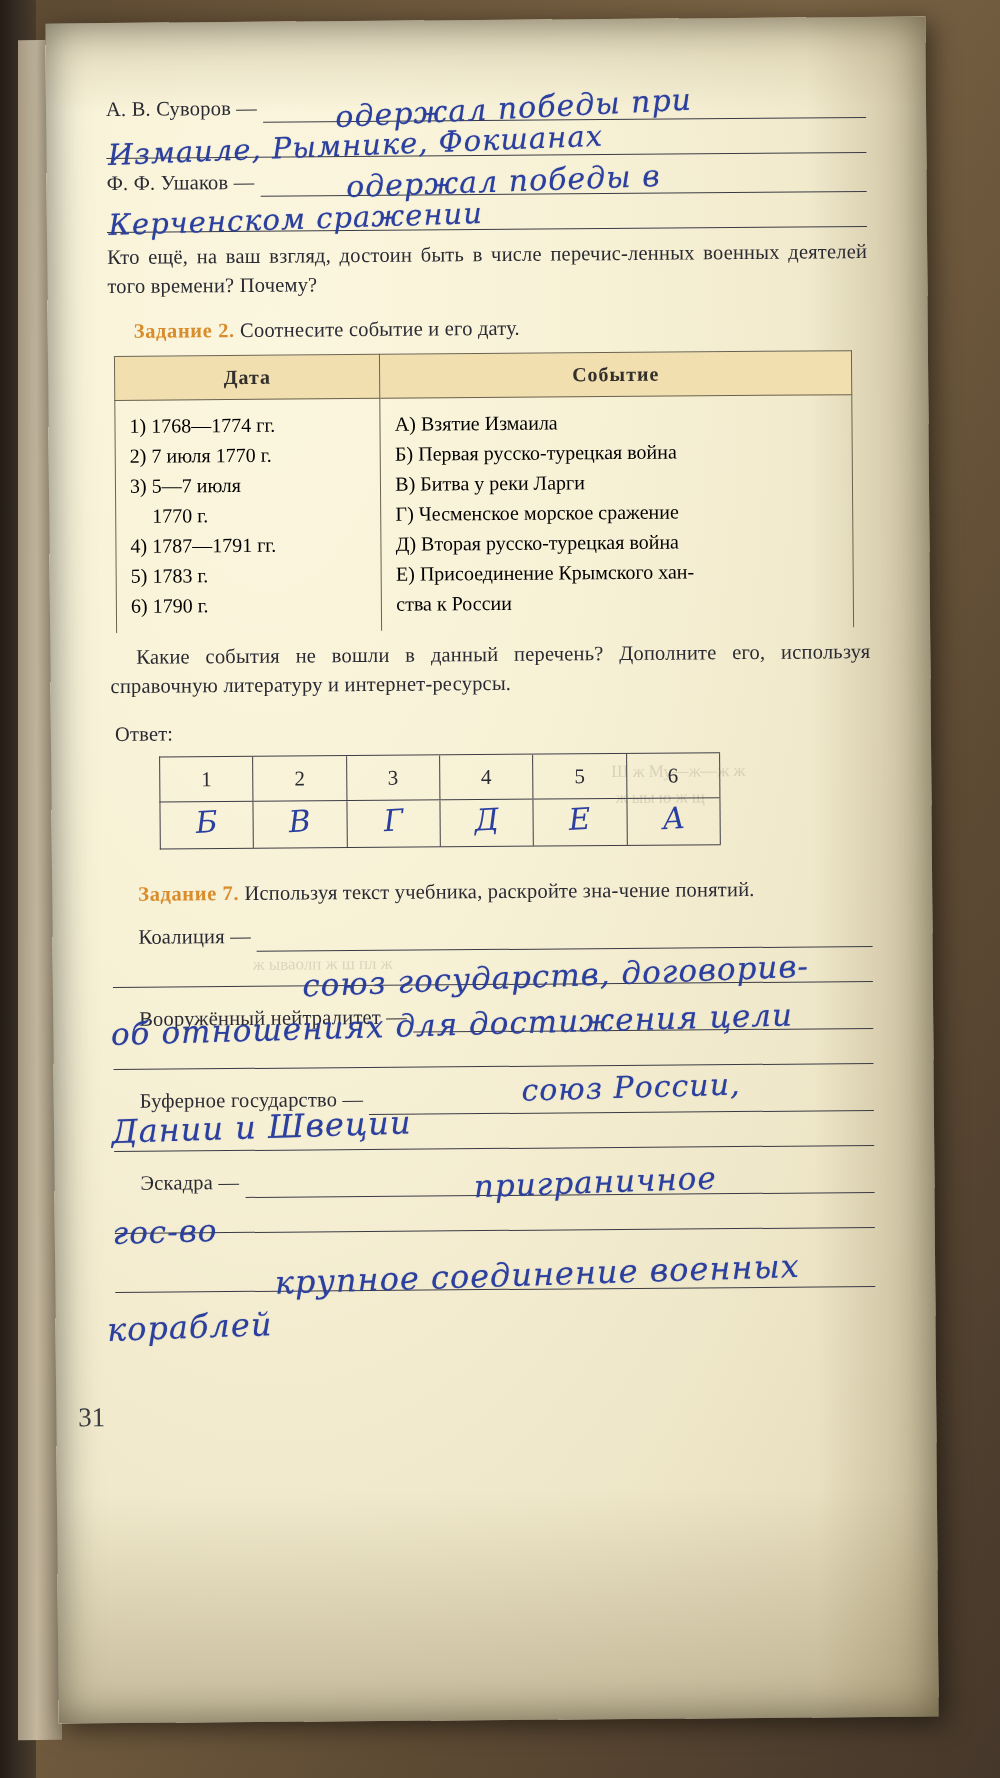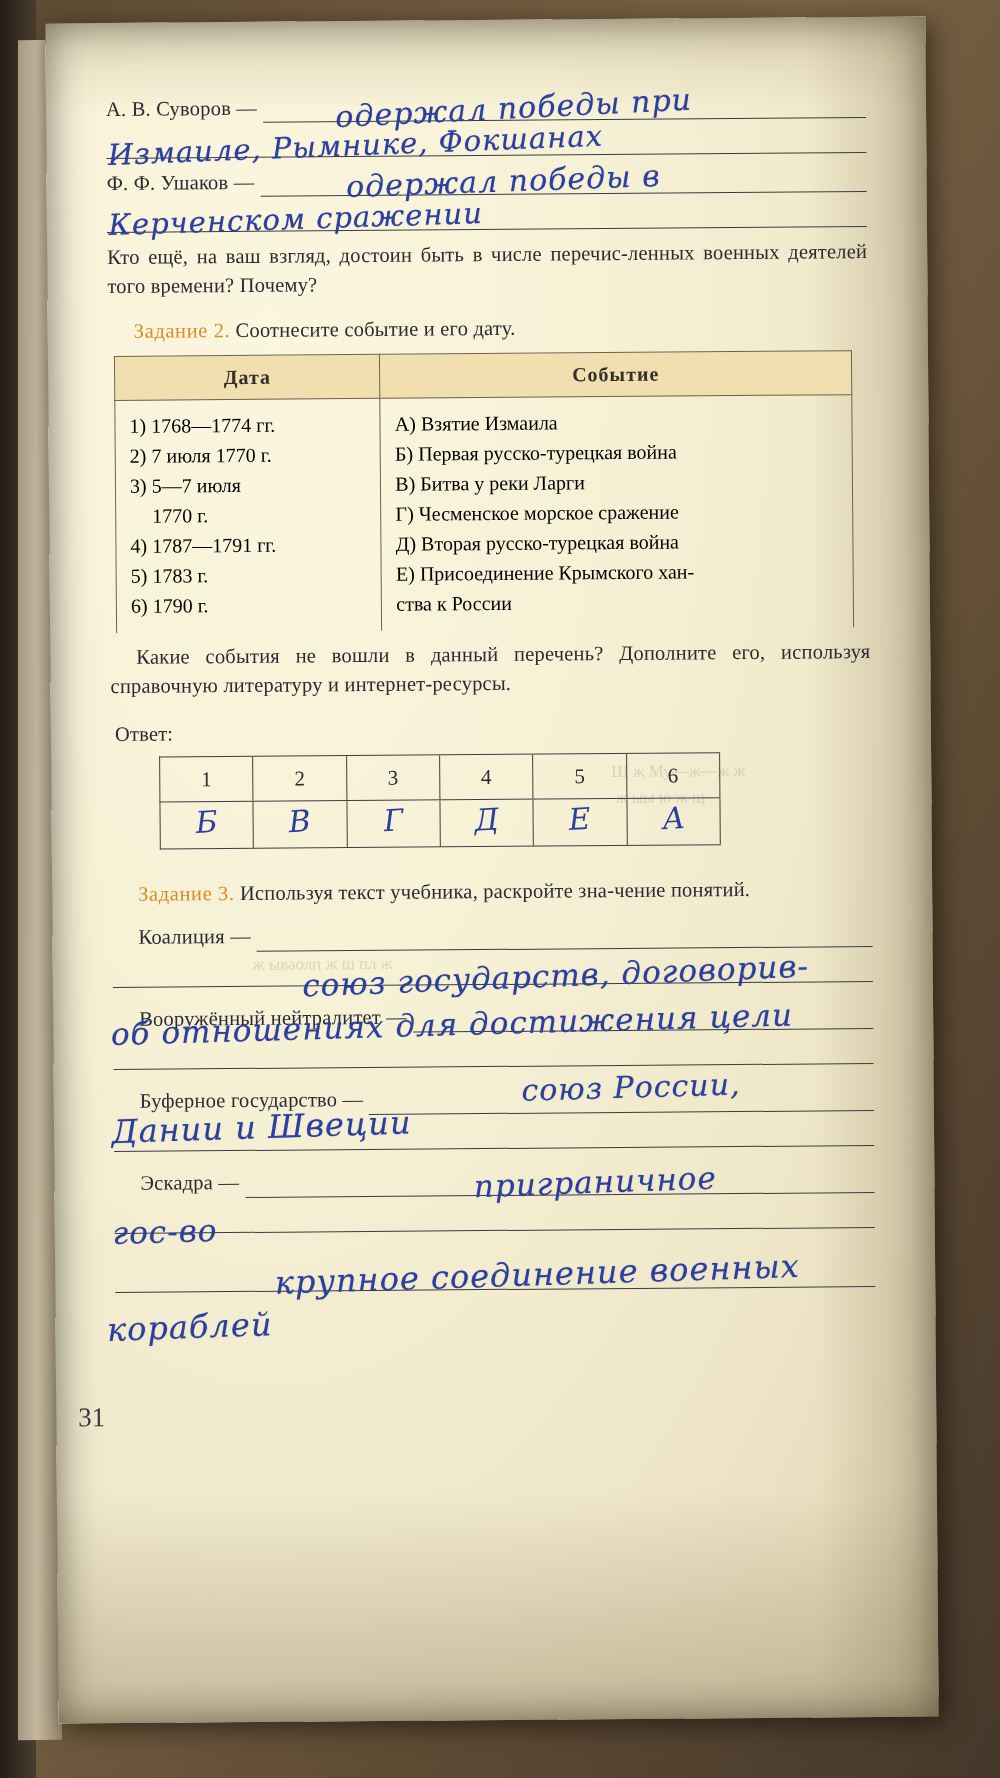--- a/index.html
+++ b/index.html
@@ -103,21 +103,21 @@
     pointer-events: none;
   }
   .para { margin: 10px 0 6px 0; text-align: justify; }
   .indent { text-indent: 26px; }
   .task-head {
     margin: 16px 0 10px 0;
     text-indent: 26px;
   }
   .task-head b {
     color: #d98c2b;
-    font-weight: normal;
+    font-weight: bold;
     letter-spacing: .6px;
   }
   
   table.match {
     width: 738px;
     border-collapse: collapse;
     margin: 6px 0 6px 6px;
   }
   table.match th {
     background: #f2dfb0;
@@ -285,21 +285,21 @@
           </div>
         <div class="cell">
             <span>Е</span>
           </div>
         <div class="cell">
             <span>А</span>
           </div>
       </div>
 
       <p class="txt task-head" style="margin-top:30px;">
-        <b>Задание 3.</b>
+        <b>Задание 7.</b>
         <span>Используя текст учебника, раскройте зна-чение понятий.</span>
       </p>
 
       <div class="line-row" style="margin-top:12px;">
         <span class="txt label" style="padding-left:26px">Коалиция —</span>
         <span class="rule"></span>
       </div>
       <div class="rule-full"></div>
 
       <div class="line-row" style="margin-top:16px;">

